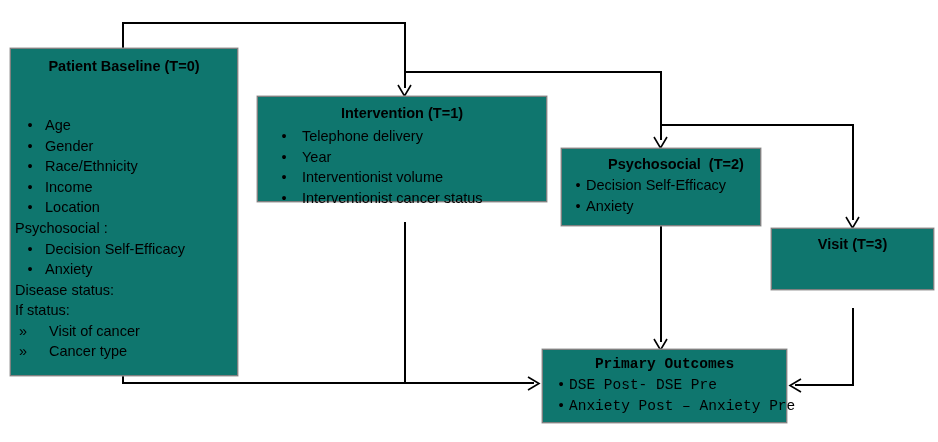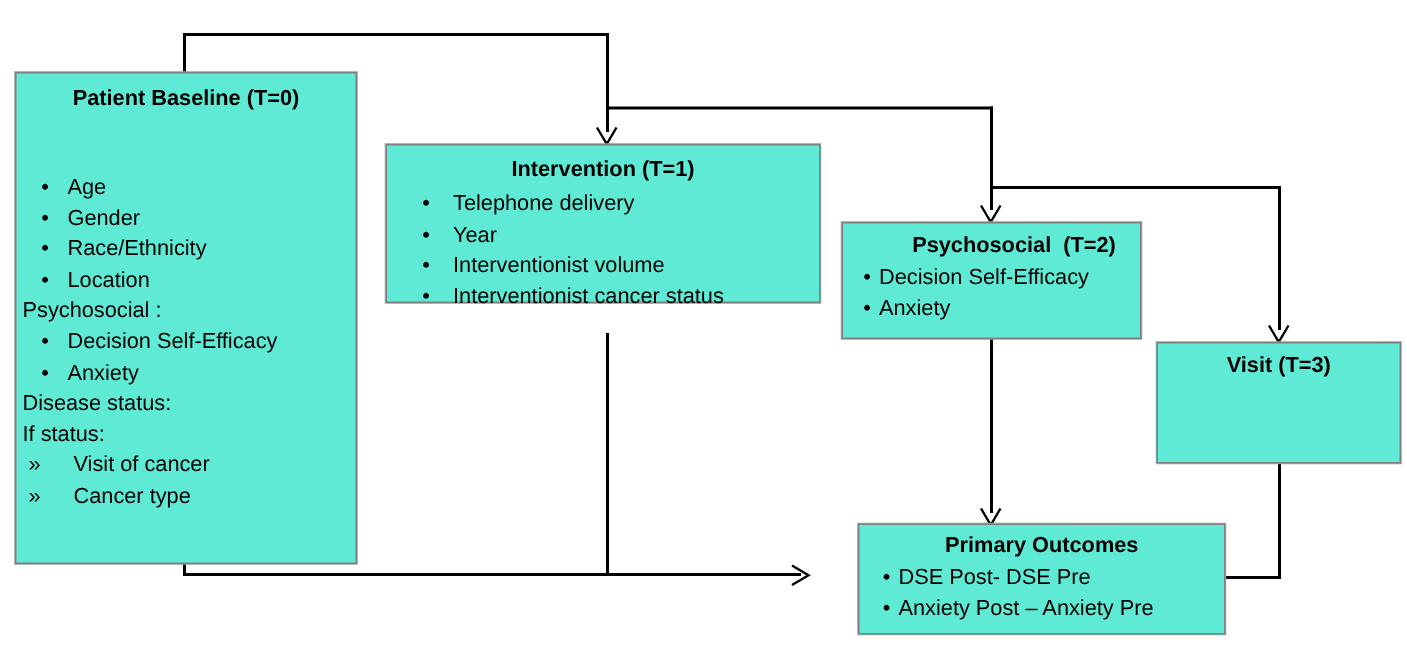--- a/index.html
+++ b/index.html
@@ -11,21 +11,21 @@
     position: relative;
     width: 938px;
     height: 442px;
     background: #ffffff;
     font-family: "Liberation Sans", sans-serif;
     overflow: hidden;
   }
   .node {
     position: absolute;
     box-sizing: border-box;
-    background: #5eead4;
+    background: #0f766e;
     border: 1px solid #808080;
     box-shadow: 0 0 0 0.5px #9a9a9a;
     z-index: 5;
   }
   .node-title {
     font-weight: bold;
     font-size: 14.5px;
     color: #000000;
     text-align: center;
     line-height: 1.25;
@@ -70,29 +70,29 @@
   
   #node-psychosocial {
     left: 561px; top: 148px; width: 200px; height: 78px;
   }
   #node-psychosocial .node-title { margin-top: 6px; padding-left: 30px; }
   #node-psychosocial .body { padding: 2px 0 0 8px; }
   #node-psychosocial .node-list li .bul { width: 16px; text-align: center; }
 
   
   #node-visit {
-    left: 771px; top: 228px; width: 163px; height: 81px;
+    left: 771px; top: 228px; width: 163px; height: 62px;
   }
   #node-visit .node-title { margin-top: 6px; }
   #node-visit .body { padding: 2px 0 0 6px; }
   #node-visit .node-list li .bul { width: 26px; text-align: center; }
 
   
   #node-outcomes {
-    left: 572px; top: 349px; width: 245px; height: 74px;
+    left: 542px; top: 349px; width: 245px; height: 74px; font-family: Liberation Mono, monospace;
   }
   #node-outcomes .node-title { margin-top: 5px; }
   #node-outcomes .body { padding: 2px 0 0 10px; }
   #node-outcomes .node-list li .bul { width: 16px; text-align: center; }
 
   
   .ln {
     position: absolute;
     background: #000000;
     z-index: 2;
@@ -174,20 +174,21 @@
     </svg>
   </div>
 
   <div class="node" id="node-baseline">
     <div class="node-title">Patient Baseline (T=0)</div>
     <div class="body">
       <ul class="node-list">
         <li class="ind1"><span class="bul">•</span><span>Age</span></li>
         <li class="ind1"><span class="bul">•</span><span>Gender</span></li>
         <li class="ind1"><span class="bul">•</span><span>Race/Ethnicity</span></li>
+        <li class="ind1"><span class="bul">•</span><span>Income</span></li>
         <li class="ind1"><span class="bul">•</span><span>Location</span></li>
         <li class="ind0"><span class="bul"></span><span>Psychosocial :</span></li>
         <li class="ind1"><span class="bul">•</span><span>Decision Self-Efficacy</span></li>
         <li class="ind1"><span class="bul">•</span><span>Anxiety</span></li>
         <li class="ind0"><span class="bul"></span><span>Disease status:</span></li>
         <li class="ind0"><span class="bul"></span><span>If status:</span></li>
         <li class="ind2"><span class="bul">»</span><span>Visit of cancer</span></li>
         <li class="ind2"><span class="bul">»</span><span>Cancer type</span></li>
       </ul>
     </div>

